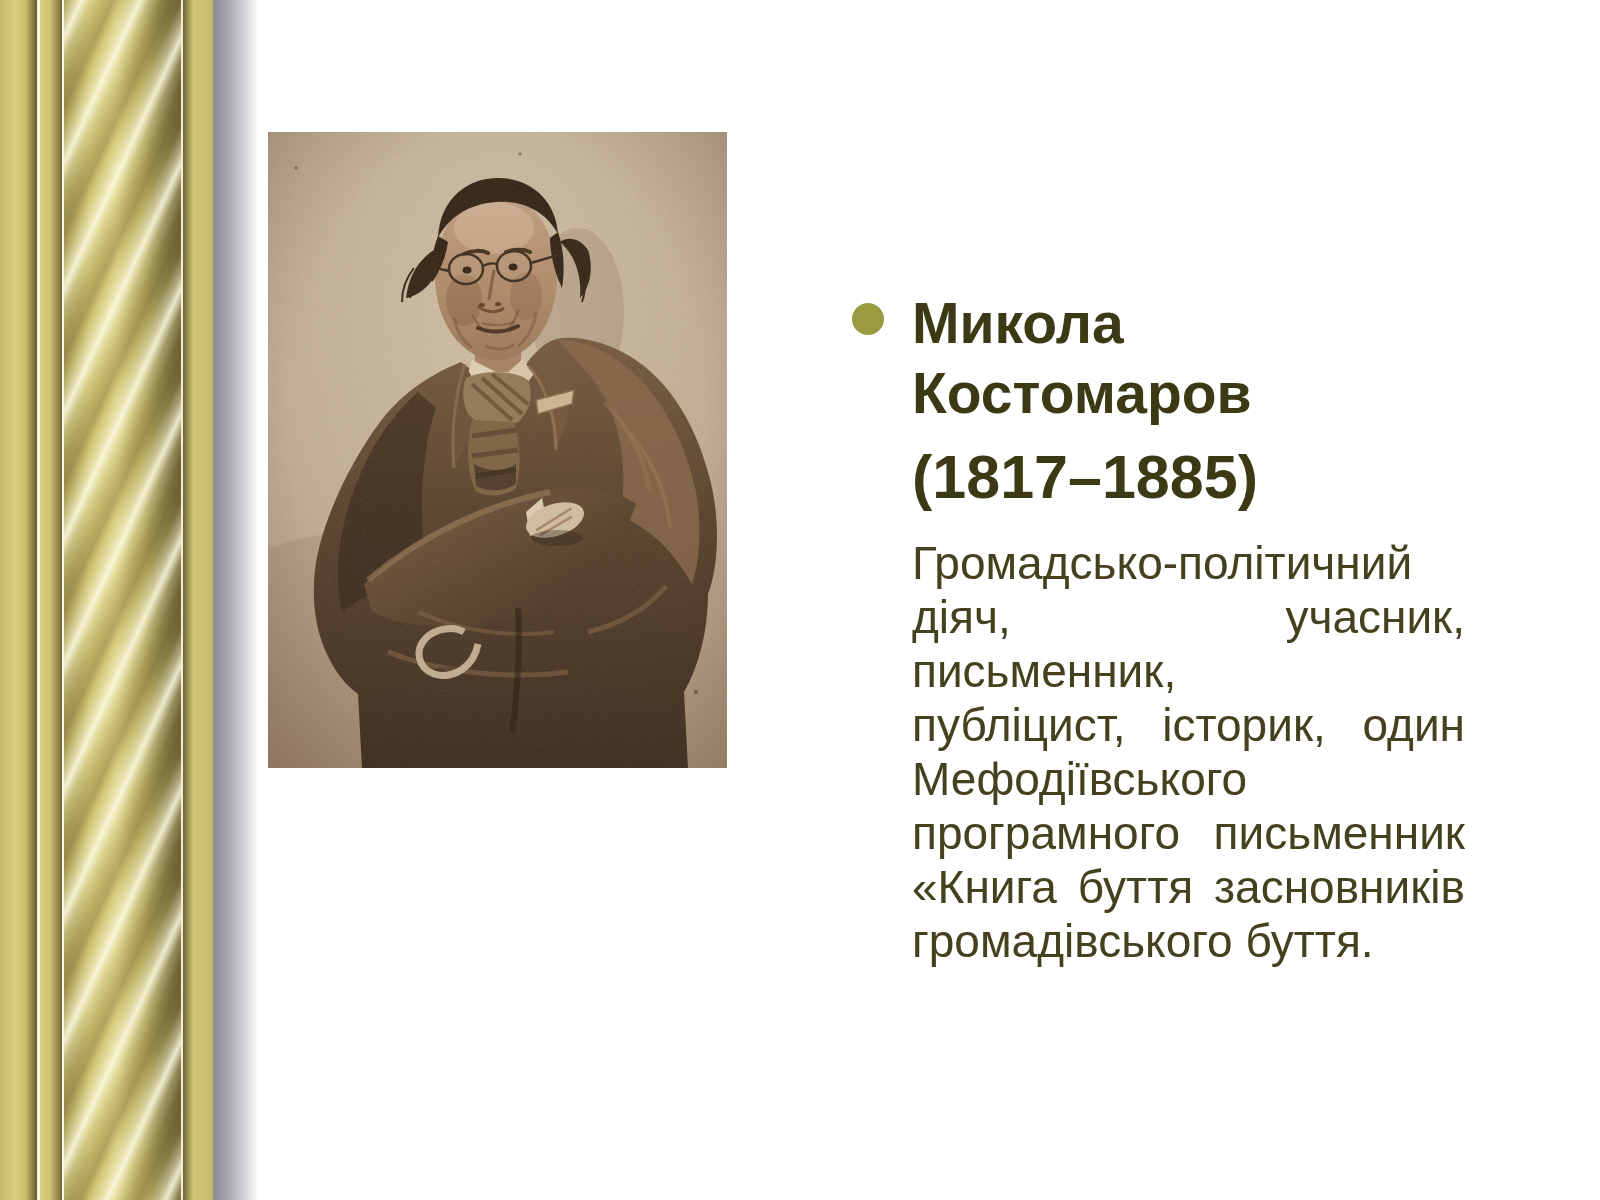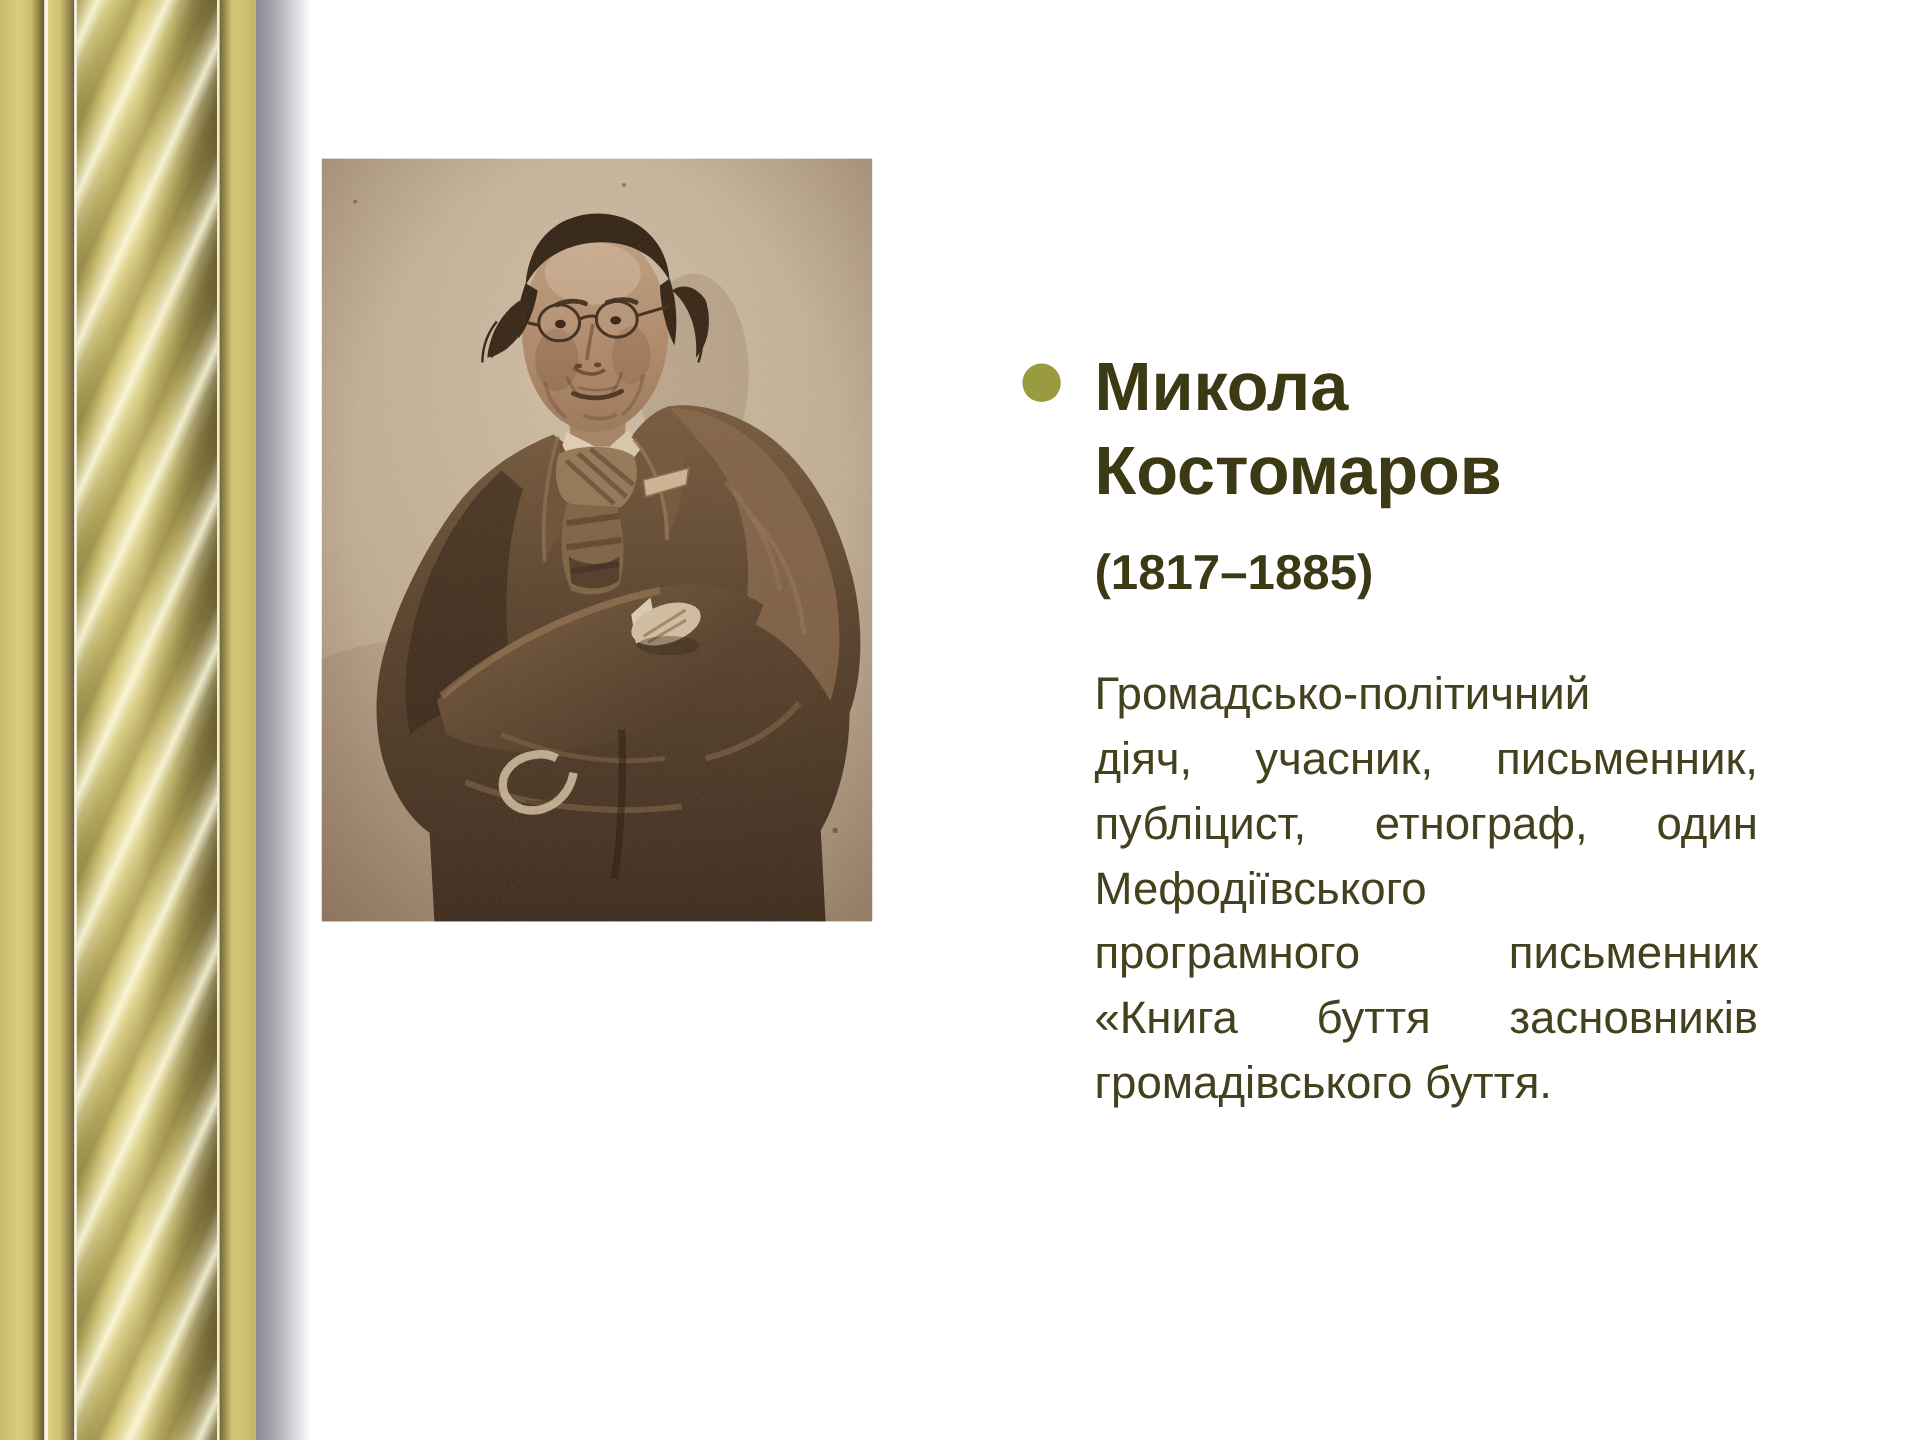--- a/index.html
+++ b/index.html
@@ -46,23 +46,23 @@
   
   .bullet {
     position:absolute; left:852px; top:303px;
     width:32px; height:32px; border-radius:50%;
     background:#9a9a41;
   }
   .title-block { position:absolute; left:912px; top:288px; width:600px;
     color:#3c3915; font-weight:bold; font-size:57px; }
   .title-line { line-height:70px; white-space:nowrap; }
   .years-block { position:absolute; left:912px; top:442px; width:600px;
-    color:#3c3915; font-weight:bold; font-size:41px; line-height:70px; white-space:nowrap; }
-  .body-block { position:absolute; left:912px; top:552px; width:553px;
-    color:#44421e; font-size:38px; }
+    color:#3c3915; font-weight:bold; font-size:61px; line-height:70px; white-space:nowrap; }
+  .body-block { position:absolute; left:912px; top:536px; width:553px;
+    color:#44421e; font-size:46px; }
   .body-line { line-height:54px; text-align:justify; text-align-last:justify; }
   .body-line.last { text-align-last:left; }
 </style>
 </head>
 <body>
 
 <div class="slide">
 
   <div class="gold-border">
     <div class="strip strip-a"></div>
@@ -226,20 +226,20 @@
 
   <div class="title-block">
     <div class="title-line">Микола</div>
     <div class="title-line">Костомаров</div>
   </div>
   <div class="years-block">(1817–1885)</div>
 
   <div class="body-block">
     <div class="body-line">Громадсько-політичний</div>
     <div class="body-line">діяч, учасник, письменник,</div>
-    <div class="body-line">публіцист, етнограф, один</div>
+    <div class="body-line">публіцист, історик, один</div>
     <div class="body-line">Мефодіївського</div>
     <div class="body-line">програмного письменник</div>
     <div class="body-line">«Книга буття засновників</div>
     <div class="body-line last">громадівського буття.</div>
   </div>
 
 </div>
 
 </body></html>

